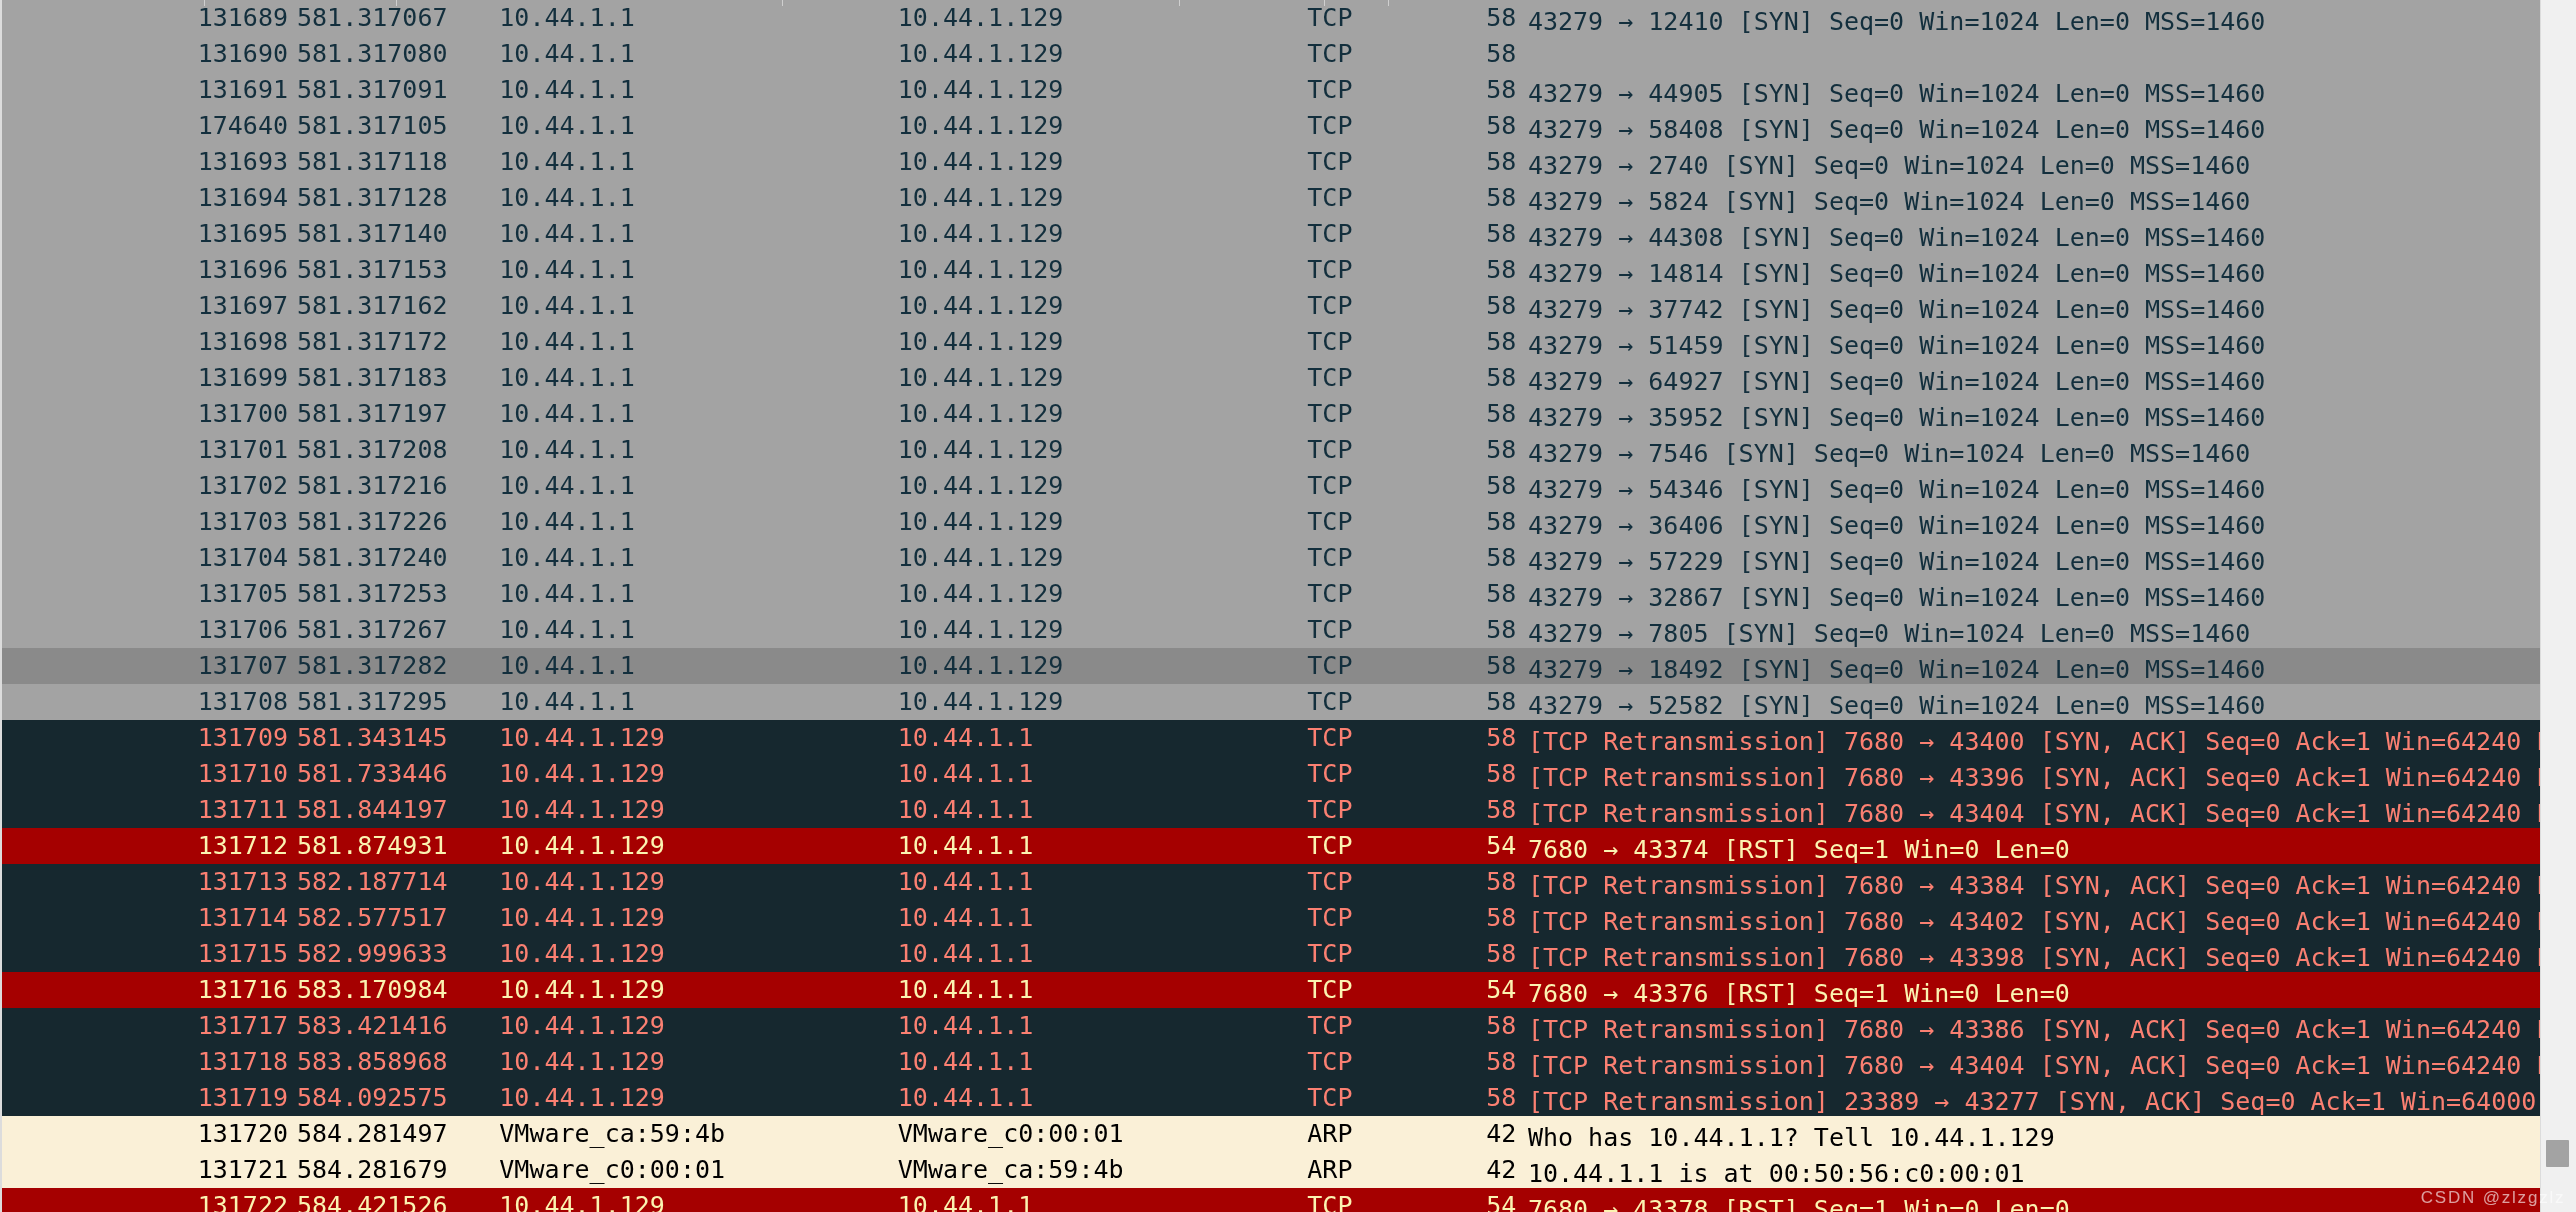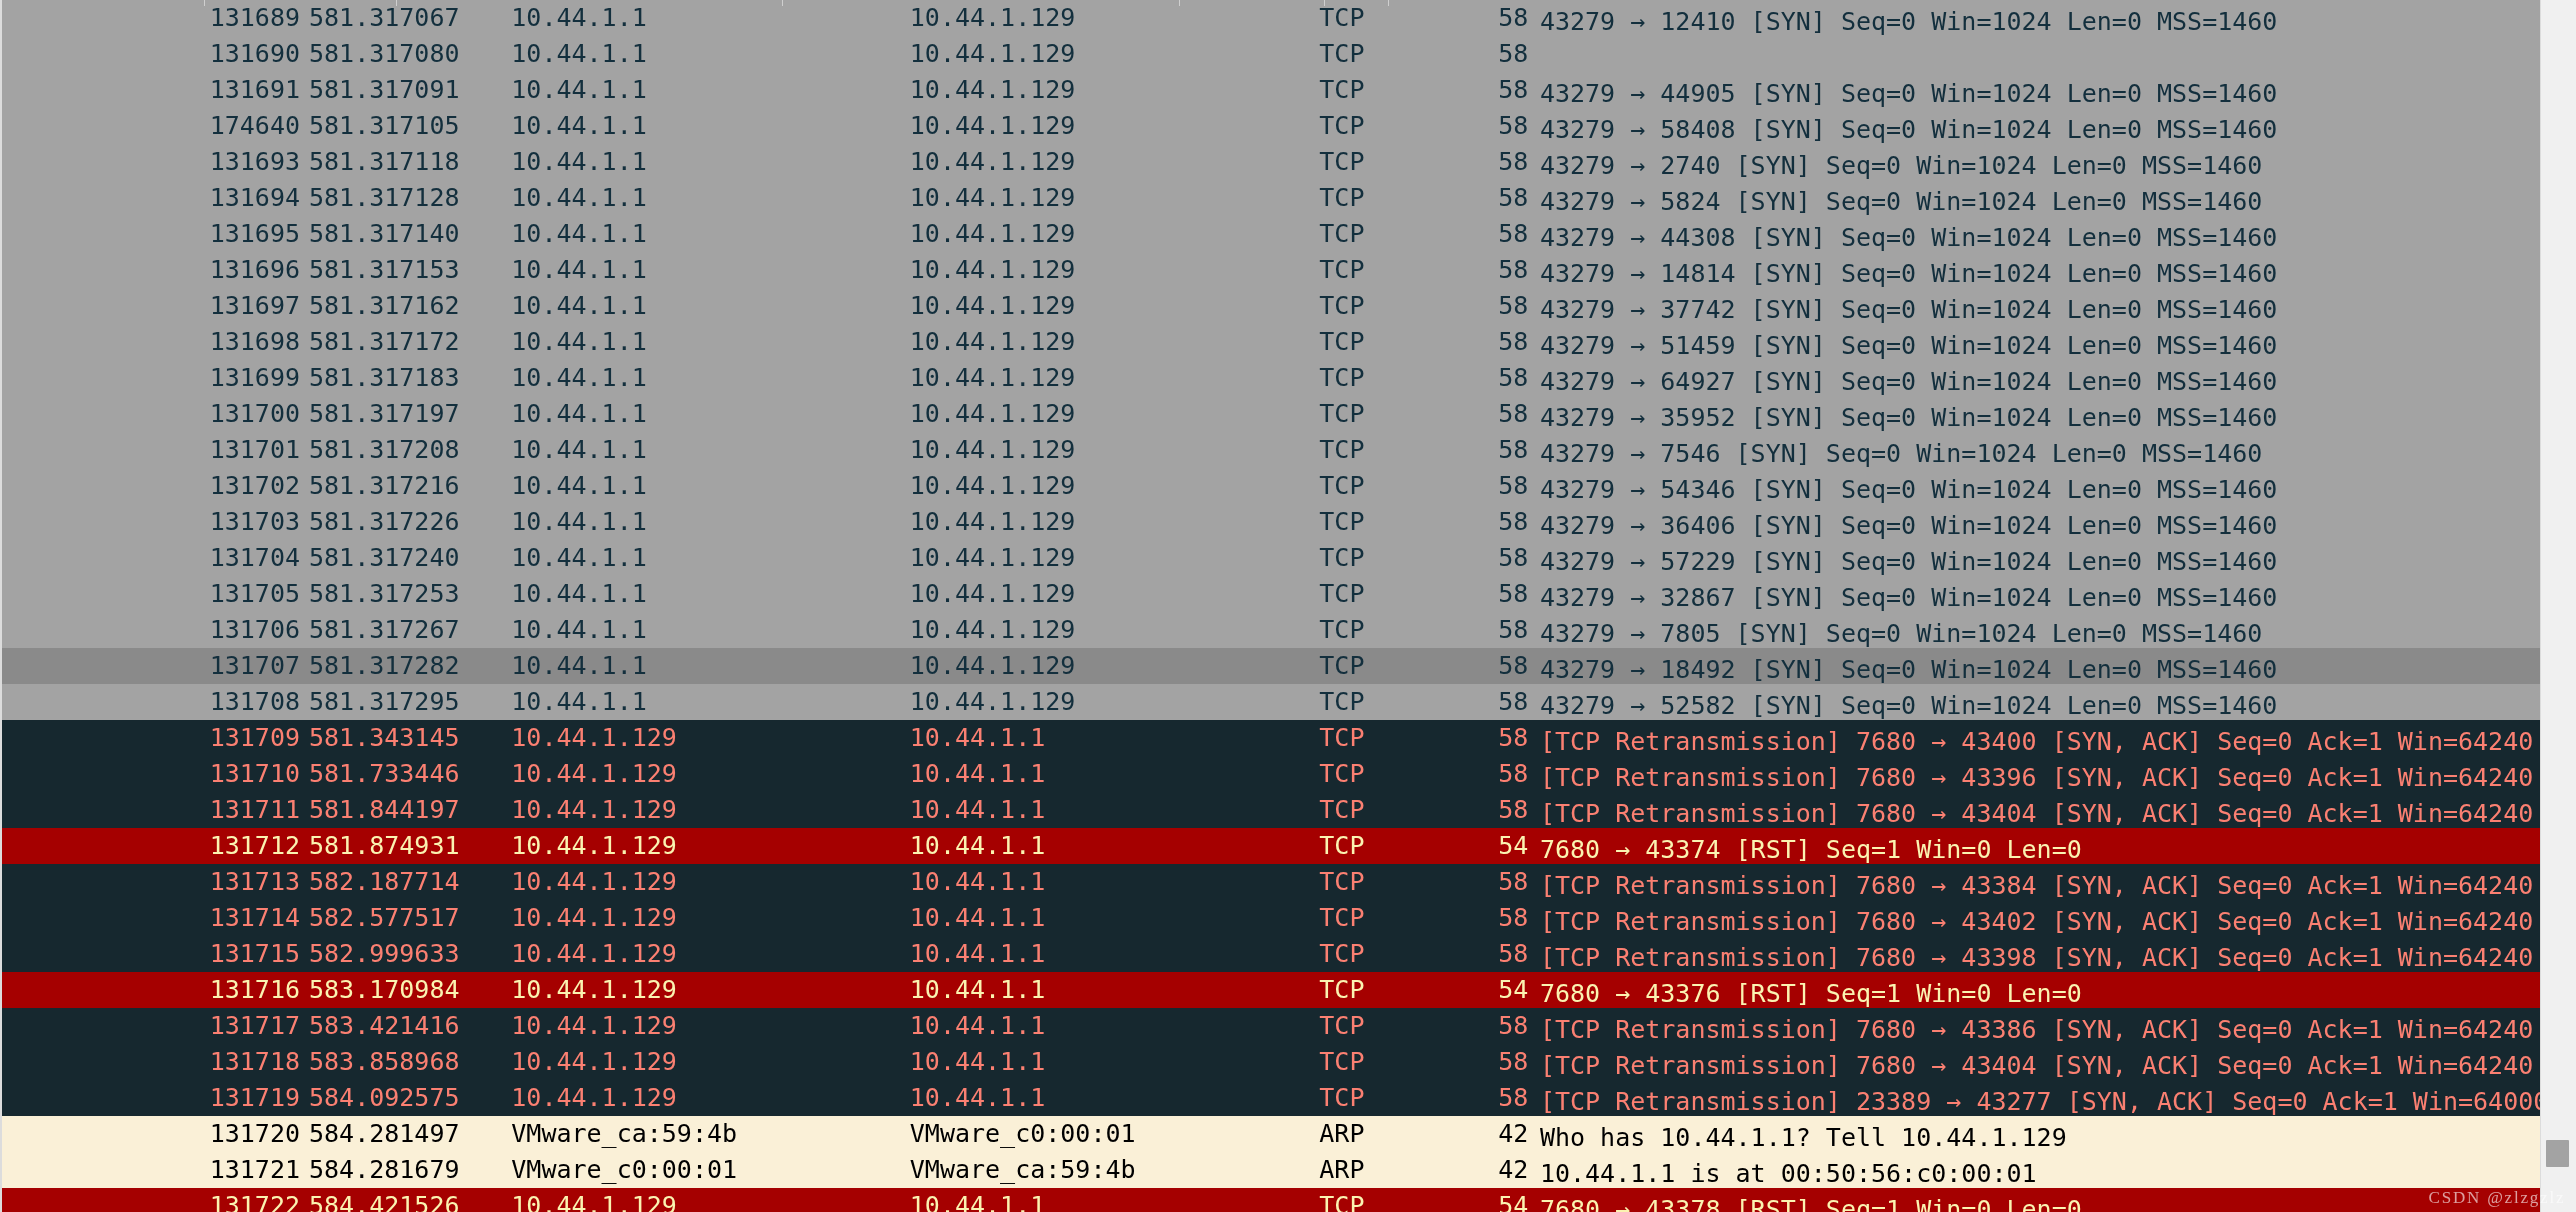--- a/index.html
+++ b/index.html
@@ -73,21 +73,20 @@
   .row {
     position: relative;
     display: flex;
     align-items: center;
     height: 36px;
     white-space: pre;
     font-size: 25px;
     line-height: 36px;
     letter-spacing: 0px;
     box-sizing: border-box;
-    padding-left: 12px;
   }
 
   
   .row.plain      { background: #a3a3a3; color: #132f3d; }
   .row.selected   { background: #8a8a8a; color: #132f3d; }
   .row.bad-tcp    { background: #16282f; color: #fb8072; }
   .row.rst        { background: #a50000; color: #fbf3b1; }
   .row.arp        { background: #faf0d7; color: #000000; }
 
   
@@ -128,21 +127,21 @@
     flex: 1 1 auto;
     overflow: hidden;
     margin-top: 8px;
   }
 
   
   #watermark {
     position: absolute;
     right: 10.7px;
     bottom: 5.4px;
-    font-family: Liberation Serif, serif;
+    font-family: Liberation Sans, sans-serif;
     font-size: 17px;
     letter-spacing: 1.8px;
     color: rgba(255,255,255,0.62);
     z-index: 50;
     pointer-events: none;
     white-space: pre;
   }
 </style>
 </head>
 <body>

